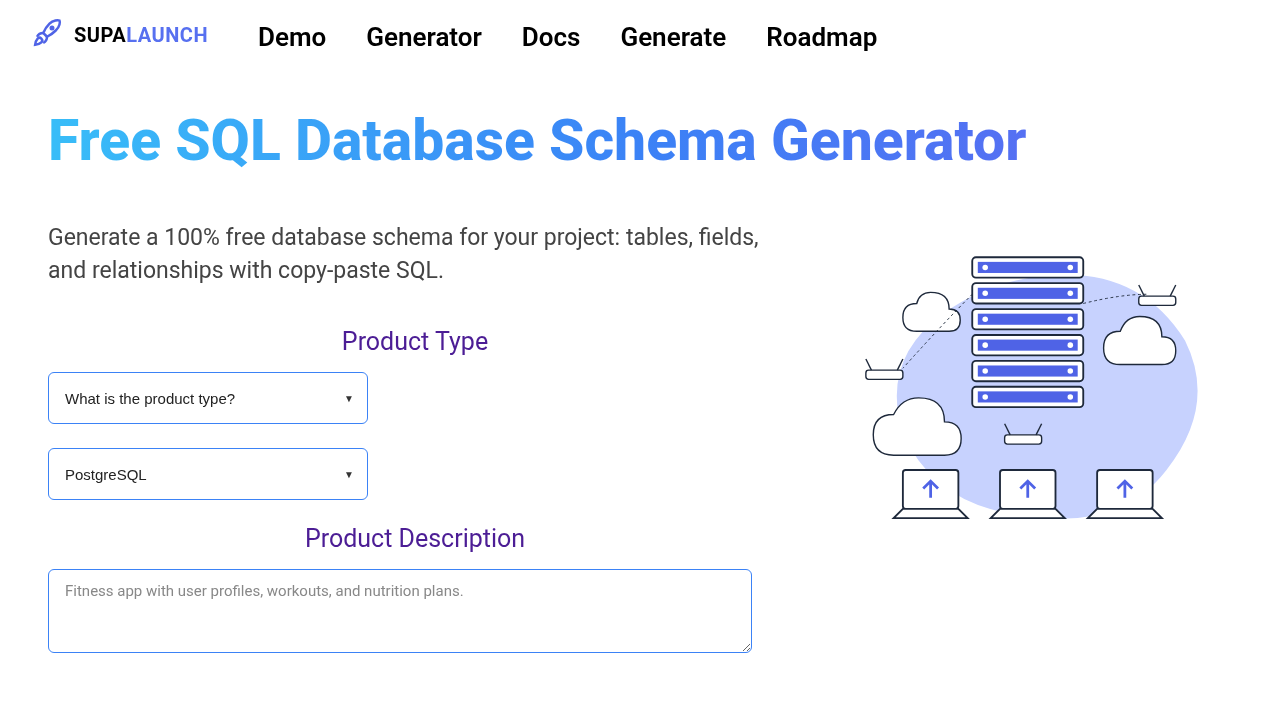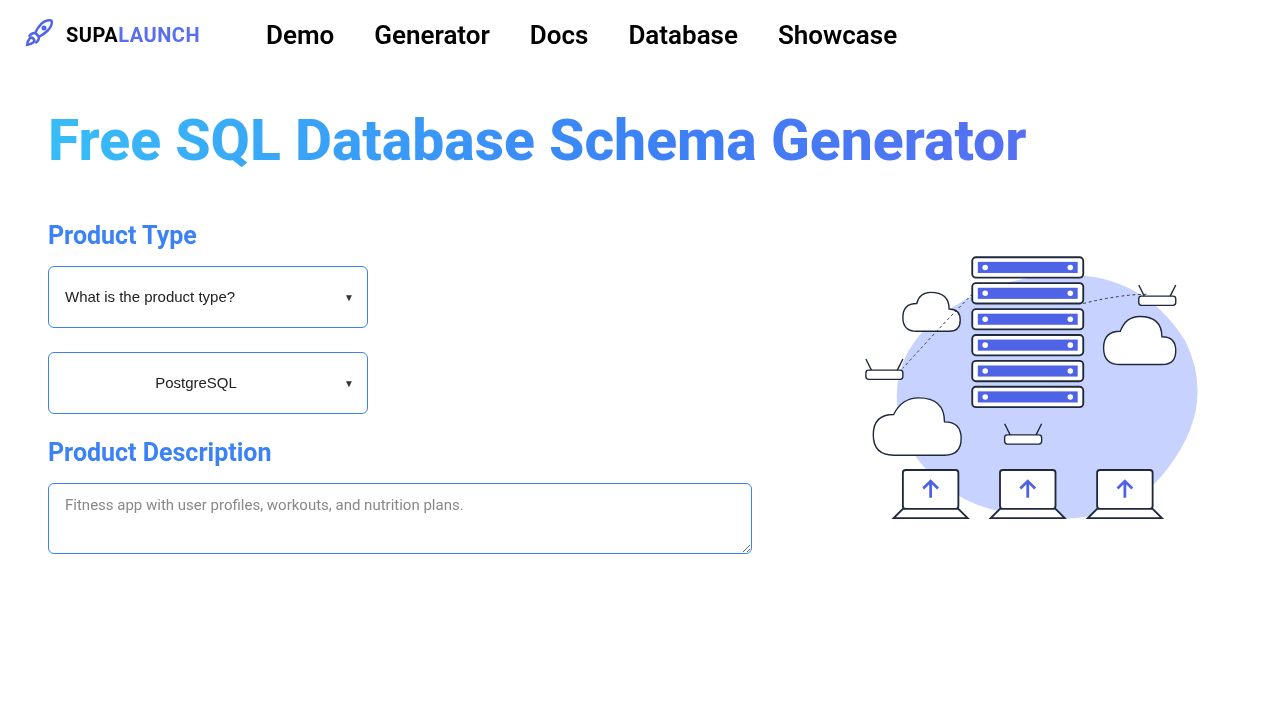--- a/index.html
+++ b/index.html
@@ -6,23 +6,23 @@
 body {
   font-family: -apple-system, BlinkMacSystemFont, "Segoe UI", Roboto, sans-serif;
   background: #fff;
   color: #000;
   width: 1280px;
   height: 720px;
   overflow: hidden;
 }
 .header {
   display: flex;
-  align-items: center;
-  padding: 18px 24px;
-  gap: 56px;
+  align-items: flex-end;
+  padding: 18px 32px;
+  gap: 40px;
 }
 .logo {
   display: flex;
   align-items: center;
   gap: 12px;
 }
 .logo-icon {
   width: 30px;
   height: 30px;
 }
@@ -67,53 +67,54 @@
   max-width: 760px;
 }
 .subtitle {
   font-size: 23px;
   color: #444;
   line-height: 1.45;
   margin-bottom: 40px;
 }
 .form-label {
   font-size: 25px;
-  font-weight: 700;
-  color: #3b82f6;
+  font-weight: 400;
+  color: #4c1d95;
   margin-bottom: 16px;
+  text-align: center;
 }
 .form-group { margin-bottom: 24px; }
 .select-wrap {
   position: relative;
   width: 320px;
 }
 .select {
   width: 100%;
-  height: 62px;
+  height: 52px;
   border: 1px solid #3b82f6;
   background: #fff;
   border-radius: 6px;
   padding: 0 40px 0 16px;
   font-size: 15px;
   color: #222;
   appearance: none;
   cursor: pointer;
 }
 .select-caret {
   position: absolute;
   right: 14px;
   top: 50%;
   transform: translateY(-50%);
   pointer-events: none;
   font-size: 10px;
   color: #333;
 }
 .textarea {
   width: 704px;
-  height: 71px;
+  height: 84px;
   border: 1px solid #3b82f6;
   border-radius: 6px;
   padding: 12px 16px;
   font-size: 15px;
   font-family: inherit;
   resize: both;
   color: #222;
 }
 .textarea::placeholder { color: #888; }
 .right-col {
@@ -143,42 +144,43 @@
       </svg>
     </span>
     <span class="logo-text">
       <span class="supa">SUPA</span><span class="launch">LAUNCH</span>
     </span>
   </div>
   <nav class="nav">
     <a>Demo</a>
     <a>Generator</a>
     <a>Docs</a>
-    <a>Database</a>
-    <a>Showcase</a>
+    <a>Generate</a>
+    <a>Roadmap</a>
   </nav>
 </header>
 
 <main class="main">
   <h1 class="hero-title">Free SQL Database Schema Generator</h1>
 
   <div class="content-row">
     <div class="left-col">
+      <p class="subtitle">Generate a 100% free database schema for your project: tables, fields, and relationships with copy-paste SQL.</p>
 
       <div class="form-group">
         <div class="form-label">Product Type</div>
         <div class="select-wrap">
           <button class="select" style="text-align:left">What is the product type?</button>
           <span class="select-caret">▼</span>
         </div>
       </div>
 
       <div class="form-group">
         <div class="select-wrap">
-          <button class="select" style="text-align:center">PostgreSQL</button>
+          <button class="select" style="text-align:left">PostgreSQL</button>
           <span class="select-caret">▼</span>
         </div>
       </div>
 
       <div class="form-group">
         <div class="form-label">Product Description</div>
         <textarea class="textarea" placeholder="Fitness app with user profiles, workouts, and nutrition plans." style=""></textarea>
       </div>
     </div>
 

